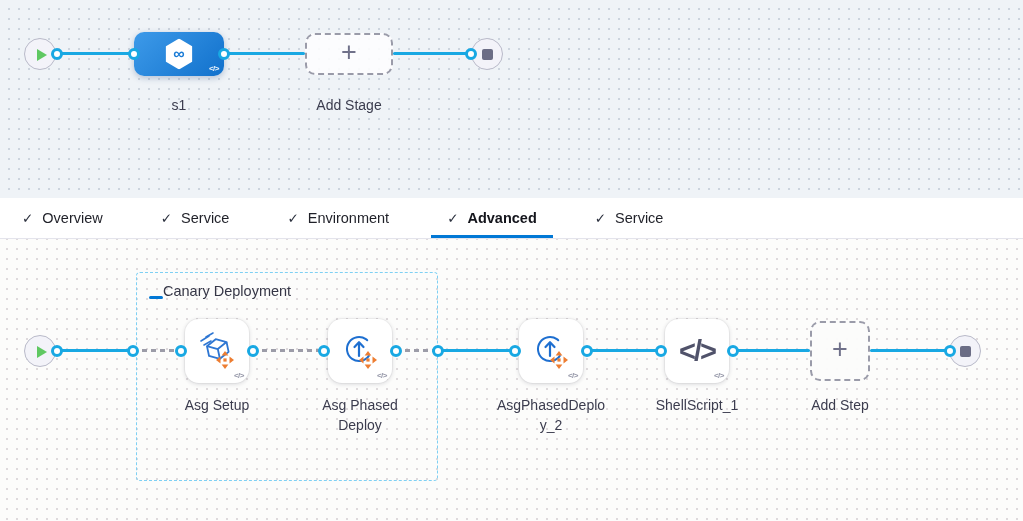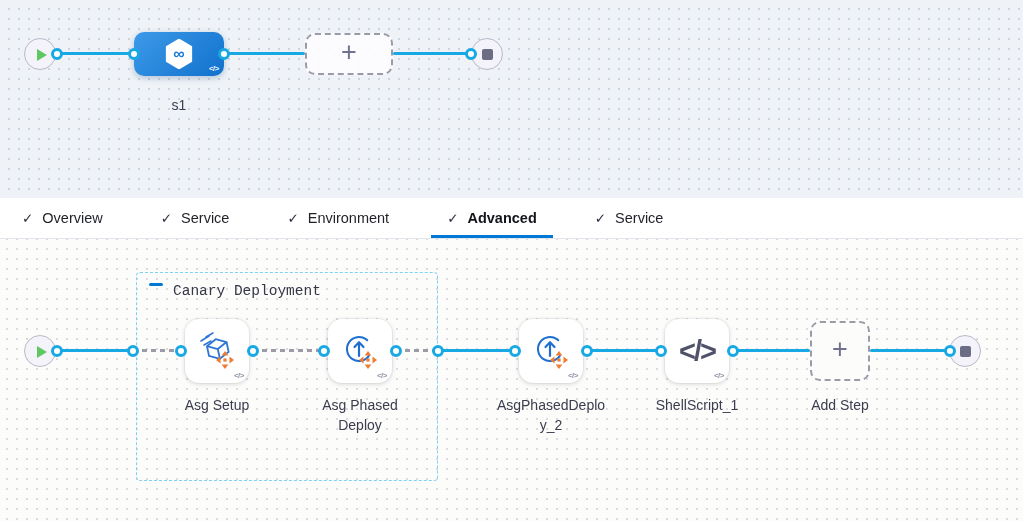--- a/index.html
+++ b/index.html
@@ -71,22 +71,22 @@
   .step-card { position:absolute; width:64px; height:64px; background:#fff; border-radius:14px;
                box-shadow:0 1px 4px rgba(40,41,61,.18), 0 0 0 1px rgba(40,41,61,.04);
                display:flex; align-items:center; justify-content:center; z-index:3; cursor:pointer; }
   .shell-glyph { font-size:29px; font-weight:700; color:#50526a; letter-spacing:-2px; line-height:1; }
 
   .node-label { position:absolute; font-size:14px; color:#3b3c4e; text-align:center;
                 line-height:1.45; width:110px; overflow-wrap:anywhere; z-index:3; }
 
   .group-box { position:absolute; left:136px; top:34px; width:302px; height:209px;
                border:1.6px dashed #7ed0f4; border-radius:4px; z-index:1; }
-  .group-label { position:absolute; left:12px; top:10px; display:flex; align-items:flex-start; gap:10px;
-                 font-size:14.5px; color:#353646; cursor:pointer;font-family:Liberation Mono, monospace; }
+  .group-label { position:absolute; left:12px; top:10px; display:flex; align-items:flex-end; gap:0;
+                 font-size:14.5px; color:#353646; cursor:pointer; }
   .minus-icon { width:14px; height:3px; background:#0278d5; border-radius:2px; }
 </style>
 </head>
 <body>
 
 <div class="app">
 
   <div class="canvas canvas-top">
 
     <div class="line" style="left:40px; top:52px; width:94px;"></div>
@@ -111,20 +111,21 @@
     <div class="term-node" style="left:471px; top:38px;">
       <span class="stop-sq"></span>
     </div>
 
     <div class="port" style="left:51px;  top:48px;"></div>
     <div class="port" style="left:128px; top:48px;"></div>
     <div class="port" style="left:218px; top:48px;"></div>
     <div class="port" style="left:465px; top:48px;"></div>
 
     <div class="node-label" style="left:124px; top:95px;text-align:center;">s1</div>
+    <div class="node-label" style="left:294px; top:95px;">Add Stage</div>
   </div>
 
   <div class="tabbar">
     <div class="tab">
       <span class="check">✓</span>
       <span>Overview</span>
     </div>
     <div class="tab">
       <span class="check">✓</span>
       <span>Service</span>

